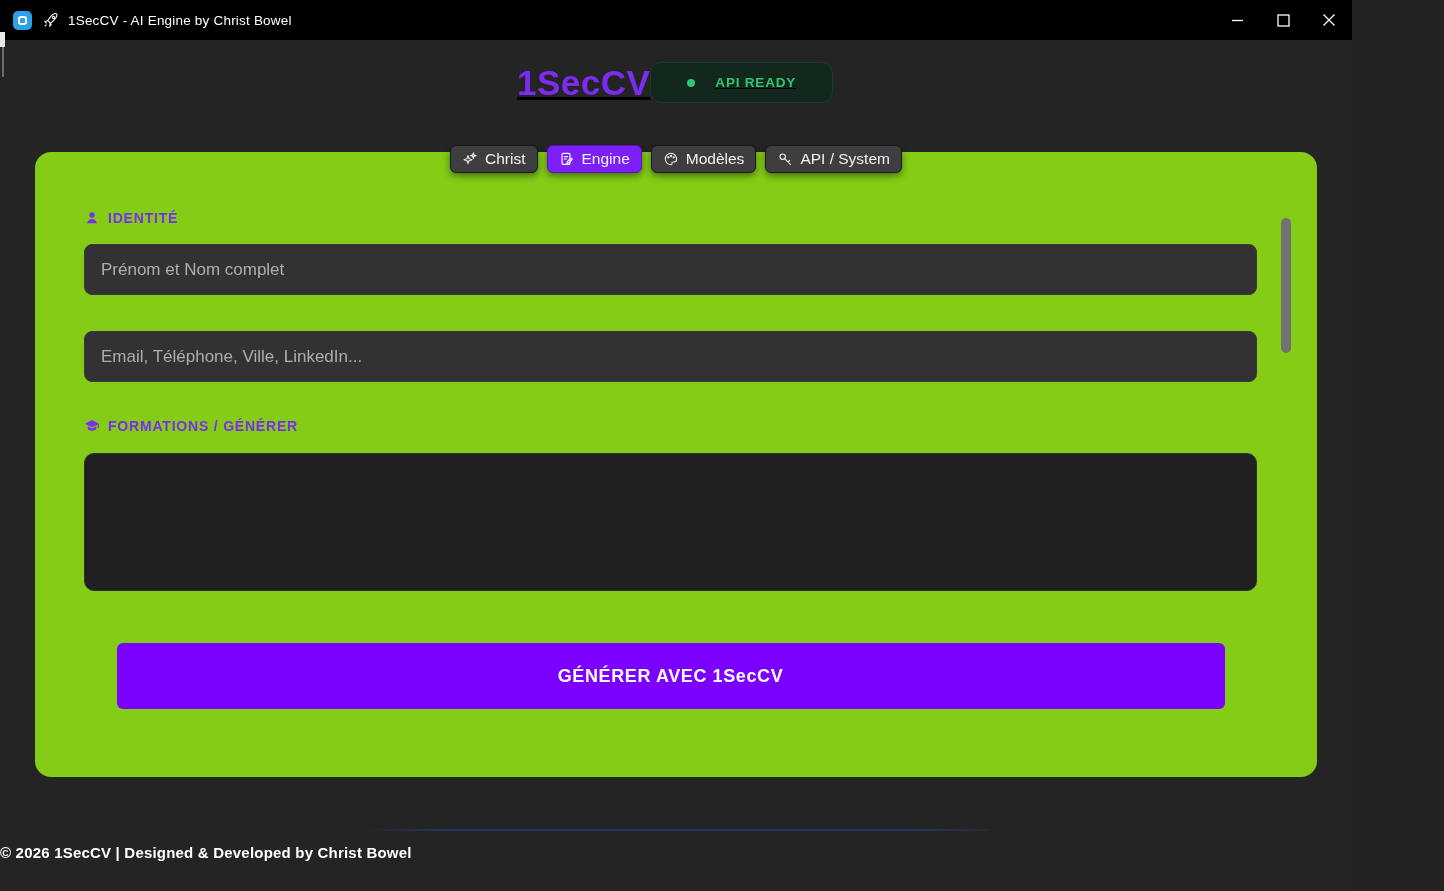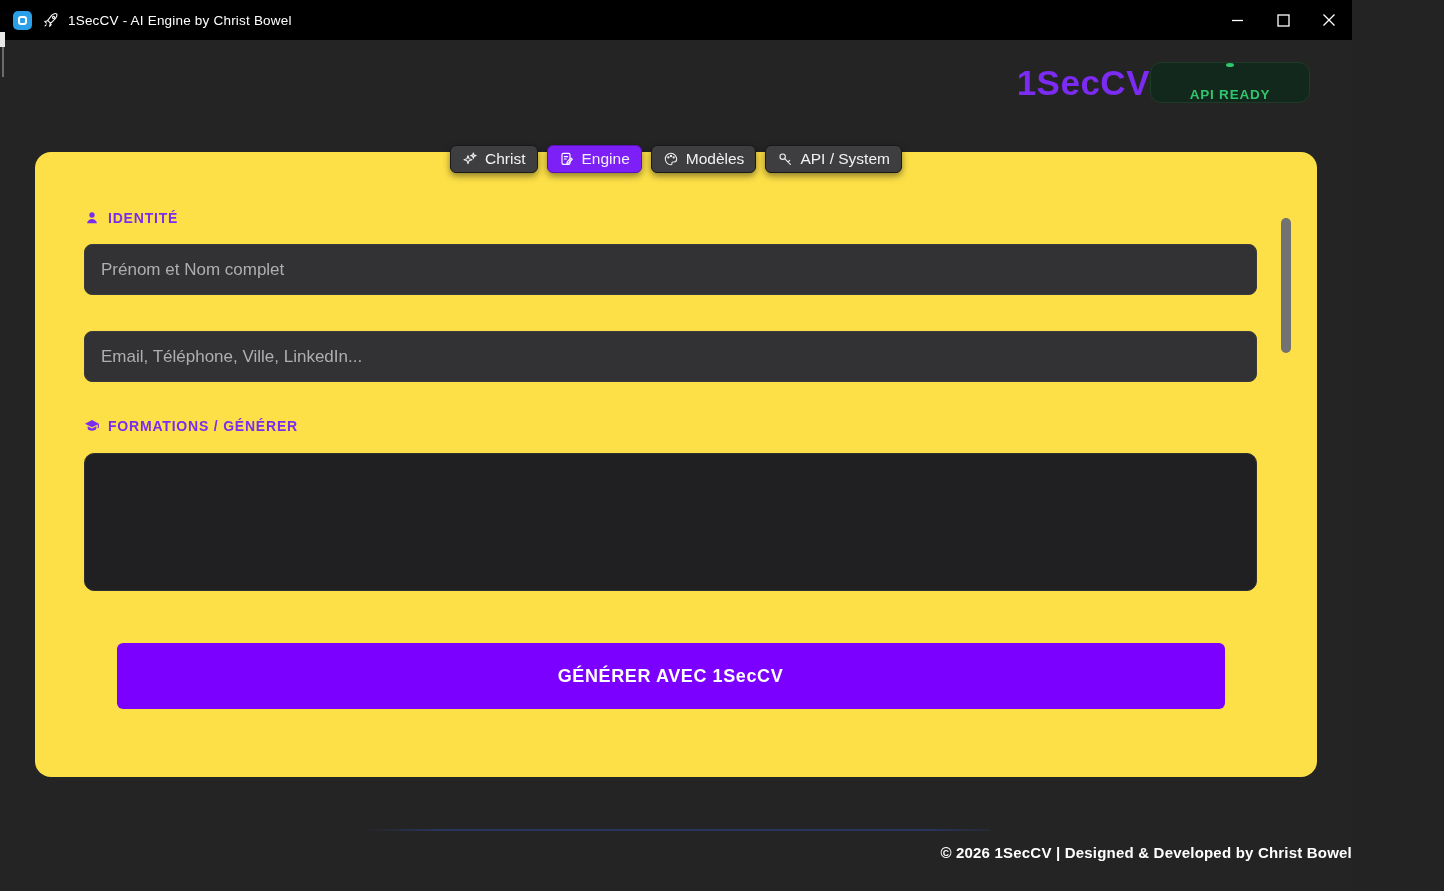--- a/index.html
+++ b/index.html
@@ -13,62 +13,62 @@
               display:grid; place-items:center; flex:0 0 auto; }
   .app-icon .inner { width:9px; height:9px; border:2.5px solid #fff; border-radius:3px; }
   .tb-rocket { width:17px; height:17px; margin-left:10px; flex:0 0 auto; }
   .tb-title { color:#fff; font-size:13.5px; margin-left:9px; letter-spacing:.2px; }
   .tb-controls { margin-left:auto; display:flex; height:40px; }
   .tb-btn { width:46px; height:40px; display:grid; place-items:center; background:transparent;
             border:none; cursor:pointer; }
   .tb-btn svg { display:block; }
 
   
-  .header { display:flex; align-items:center; justify-content:flex-end;
-            padding:22px 42px 0 40px; }
+  .header { display:flex; align-items:center; justify-content:center;
+            padding:22px 42px 0 40px;text-decoration:underline; }
   .logo { color:#7B2BF2; font-size:35px; font-weight:bold; letter-spacing:.5px; }
   .api-badge { background:#13281C; border:1px solid #1d3b27; border-radius:11px;
                height:41px; min-width:160px; display:flex; align-items:center; justify-content:center;
                gap:20px; color:#2FC66D; font-size:13.5px; font-weight:bold; letter-spacing:.8px;
-               padding:0 36px;flex-direction:column; }
+               padding:0 36px; }
   .api-dot { width:8px; height:8px; border-radius:50%; background:#2FC66D; }
 
   
   .panel-wrap { position:relative; margin:49px 35px 0 35px; }
   .tabs { position:absolute; top:-7px; left:0; right:0; display:flex; justify-content:center;
           gap:9px; z-index:2; }
   .tab { display:flex; align-items:center; gap:7px; background:#3E3E40; color:#F2F2F2;
          border:1px solid #19191b; border-radius:6px; padding:4px 11px; font-size:15.5px;
          cursor:pointer; box-shadow:0 3px 7px rgba(0,0,0,.45);
          font-family:"Liberation Sans","DejaVu Sans",sans-serif; }
   .tab.active { background:#7D1FF7; border-color:#5b10bd; }
   .tab svg { width:16px; height:16px; stroke:#ededed; }
   .tab.active svg { stroke:#fff; }
 
-  .panel { background:#fde047; border-radius:16px; height:625px; position:relative;
+  .panel { background:#84cc16; border-radius:16px; height:625px; position:relative;
            padding:58px 60px 0 49px; }
   .section-label { display:flex; align-items:center; gap:8px; color:#7A2DF0;
                    font-size:14px; font-weight:bold; letter-spacing:.8px; }
   .section-label svg { width:16px; height:16px; fill:#7A2DF0; flex:0 0 auto; }
   .field { display:block; width:100%; background:#323235; border:1px solid #3a3a3e;
            border-radius:8px; color:#ddd; font-size:17px; padding:0 16px;
            font-family:"Liberation Sans","DejaVu Sans",sans-serif; outline:none; }
   .field::placeholder { color:#AEAEAE; opacity:1; }
   input.field { height:51px; margin:18px 0 36px 0; }
   textarea.field { height:138px; margin-top:19px; background:#202023; border:1px solid #303033;
                    border-radius:10px; resize:none; padding-top:14px; }
   .generate-btn { display:block; width:1108px; height:66px; margin:52px auto 0 auto;
                   background:#7B00FF; border:none; border-radius:6px; color:#fff;
                   font-size:18px; font-weight:bold; letter-spacing:.6px; cursor:pointer;
                   font-family:"Liberation Sans","DejaVu Sans",sans-serif; }
   .scroll-thumb { position:absolute; top:66px; right:26px; width:10px; height:135px;
                   background:#727272; border-radius:5px; cursor:grab; }
 
   
-  .footer { margin-top:52px; text-align:right; }
+  .footer { margin-top:52px; text-align:left; }
   .footer-divider { width:627px; height:2px; margin:0 auto; border:none;
         background:linear-gradient(90deg, rgba(43,58,102,0) 0%, #28355e 12%, #28355e 90%, rgba(43,58,102,.25) 100%); }
   .footer-text { margin-top:13px; color:#fff; font-size:15px; font-weight:bold; letter-spacing:.2px; }
 
   
   .edge-artifact-a { position:absolute; left:0; top:32px; width:5px; height:15px; background:#e8e8e8; }
   .edge-artifact-b { position:absolute; left:2px; top:47px; width:2px; height:30px; background:#6b6b6b; }
 </style>
 </head>
 <body>

